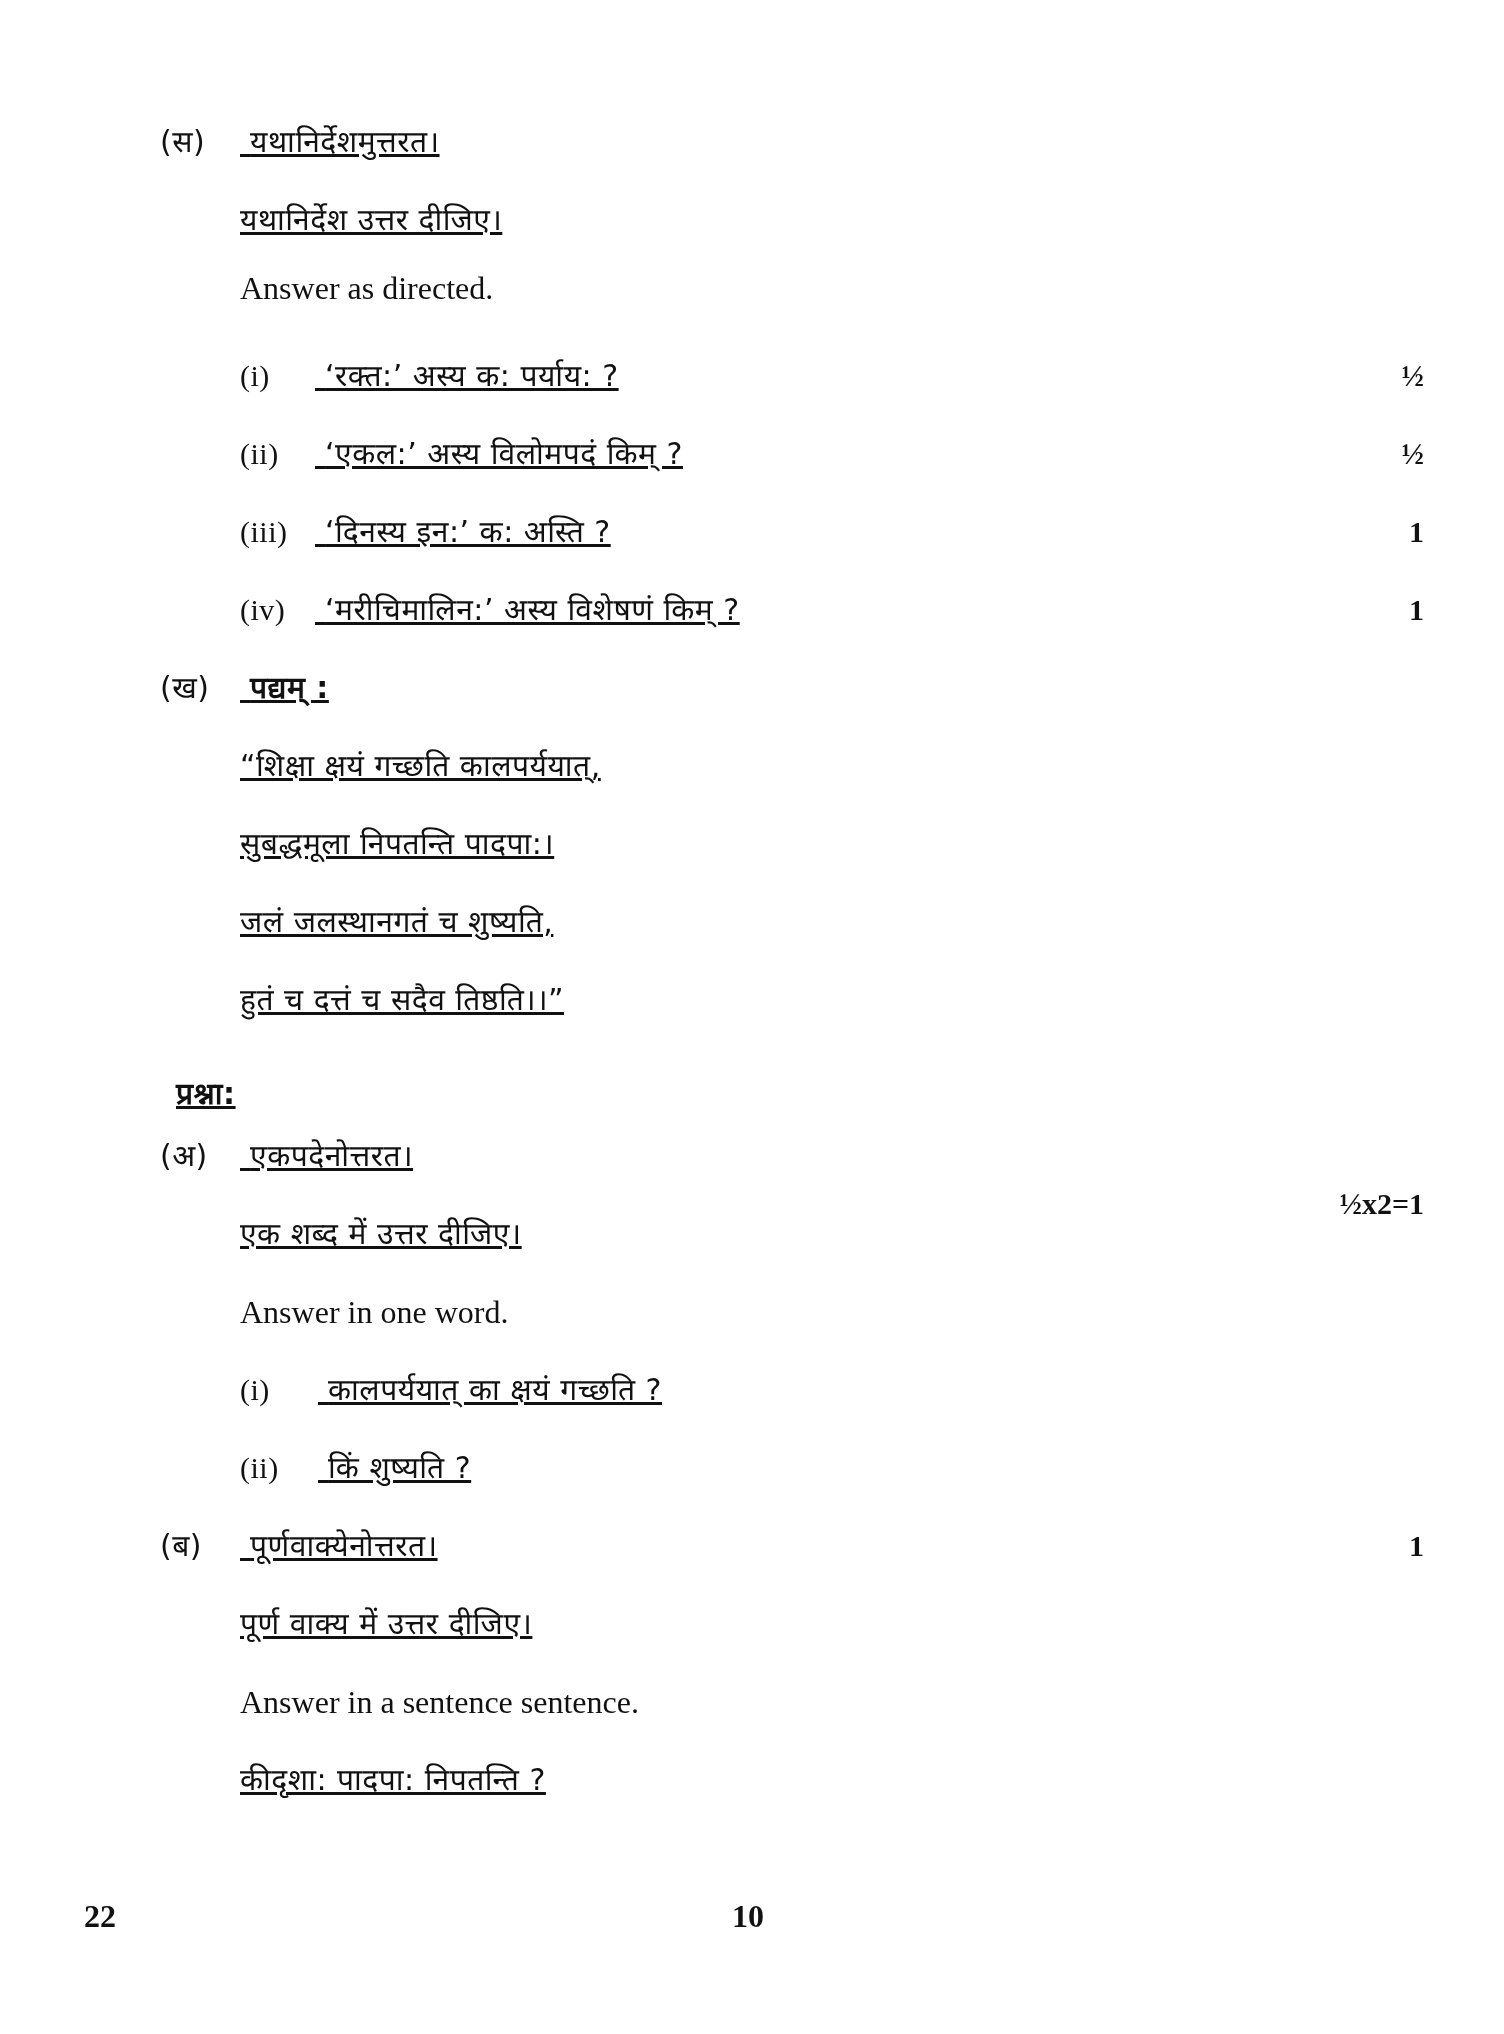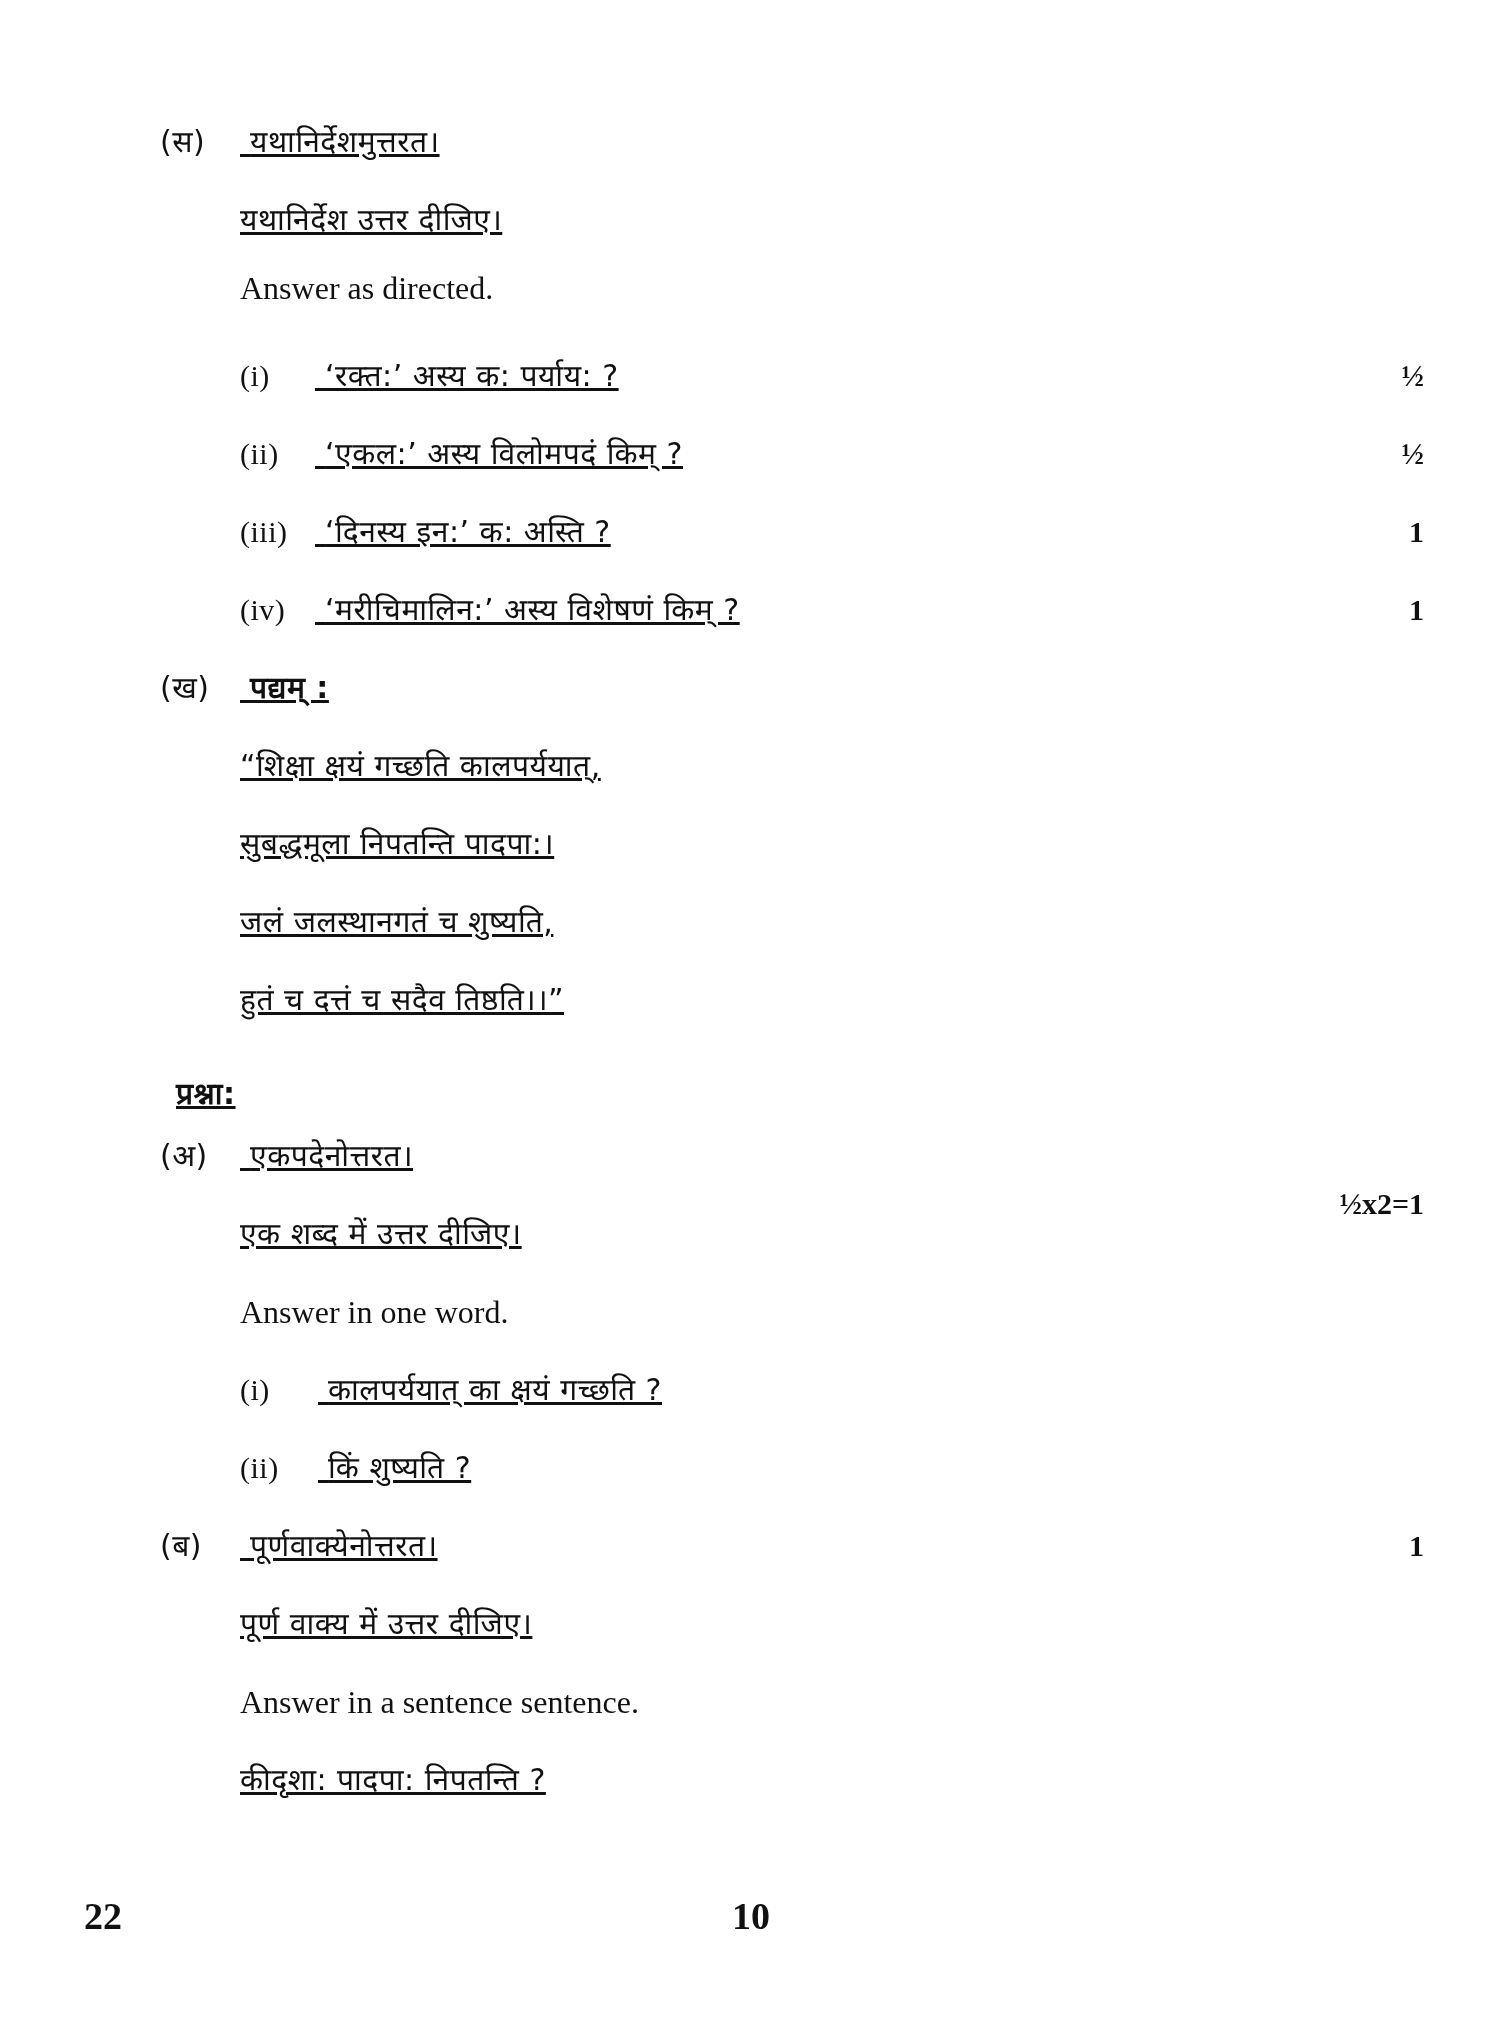--- a/index.html
+++ b/index.html
@@ -48,21 +48,21 @@
       font-family: "Liberation Serif", "DejaVu Serif", serif;
       font-weight: bold;
       font-size: 30px;
       line-height: 40px;
       text-align: right;
     }
     .footer {
       position: absolute;
       font-family: "Liberation Serif", "DejaVu Serif", serif;
       font-weight: bold;
-      font-size: 38px;
+      font-size: 32px;
       line-height: 40px;
     }
   </style>
 </head>
 <body>
 
 <div class="line deva" style="left:160px; top:122px;">
   <span class="label" style="width:80px;">(स)</span>
   <span>यथानिर्देशमुत्तरत।</span>
 </div>

